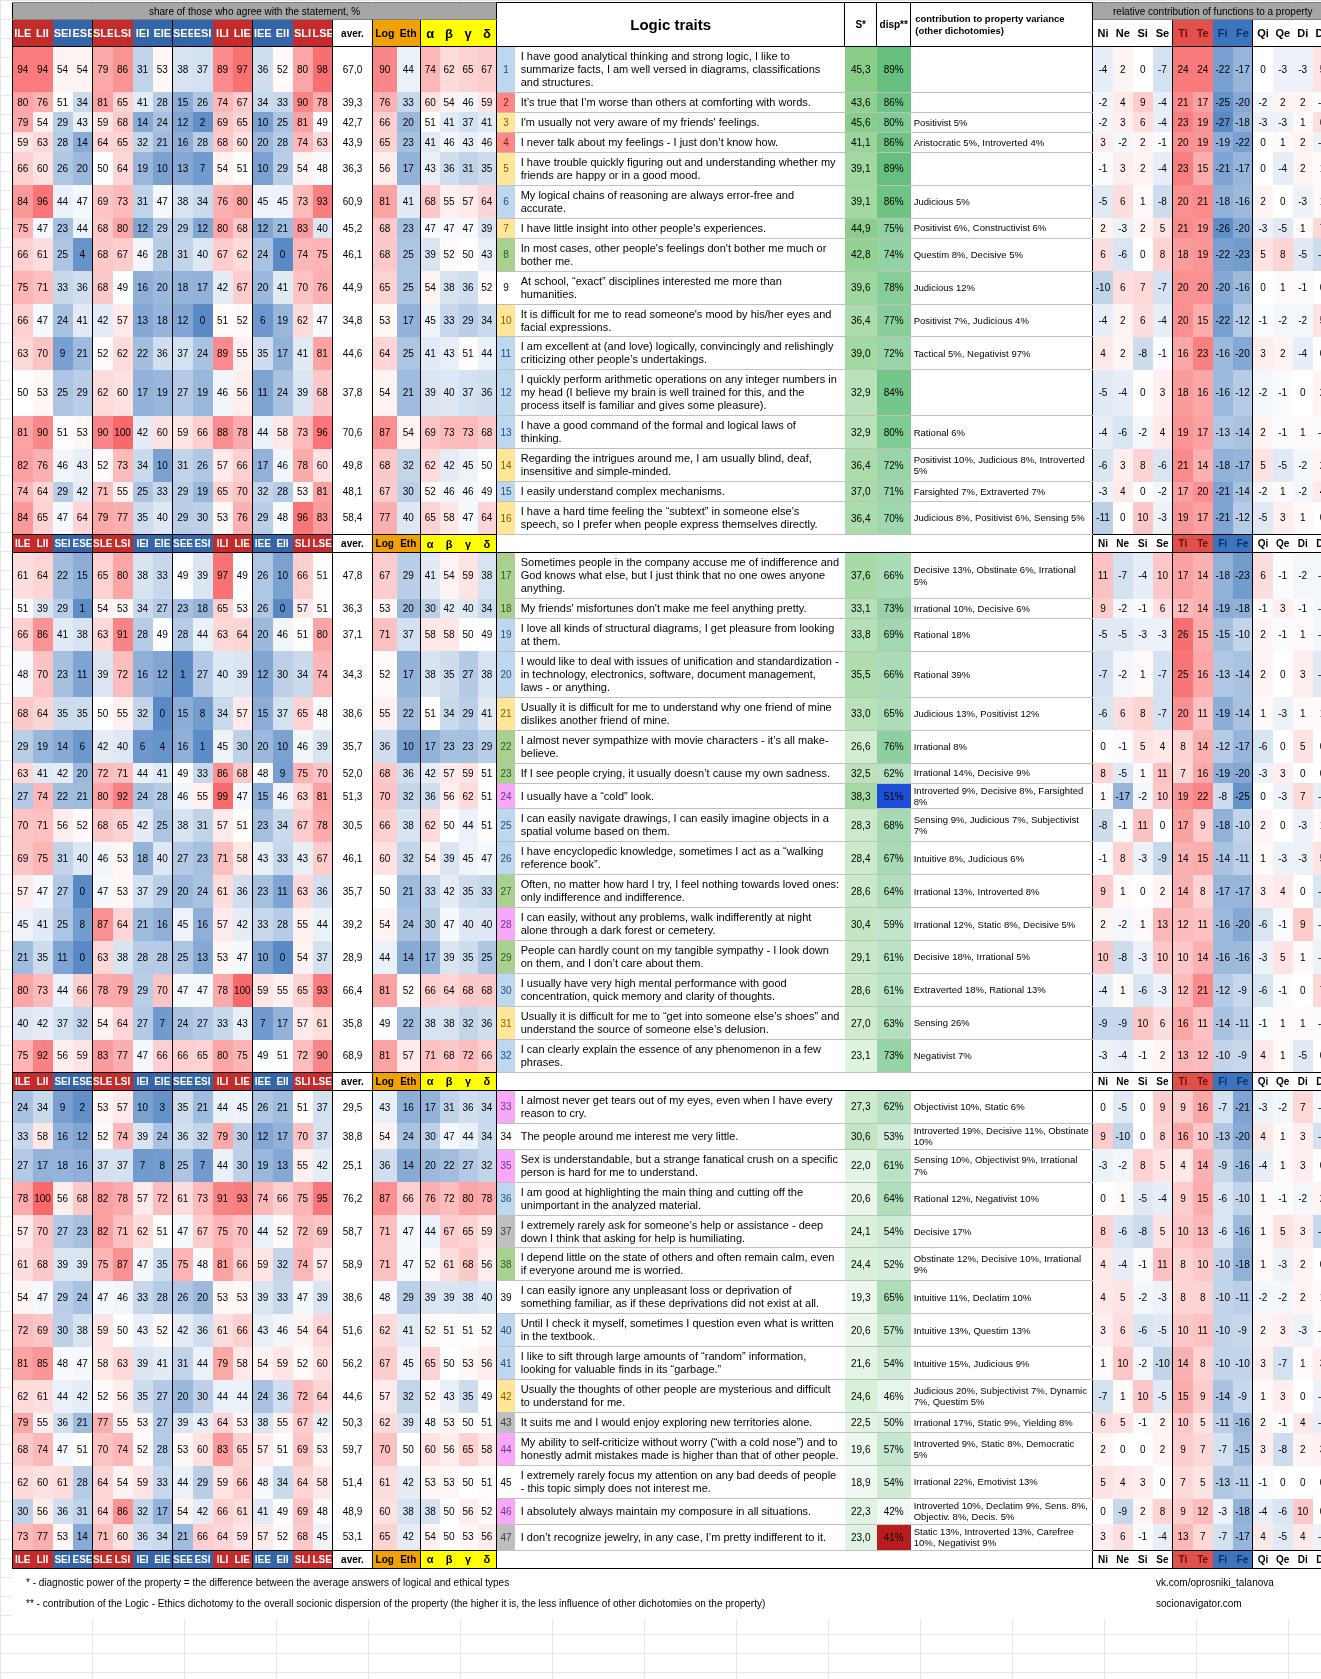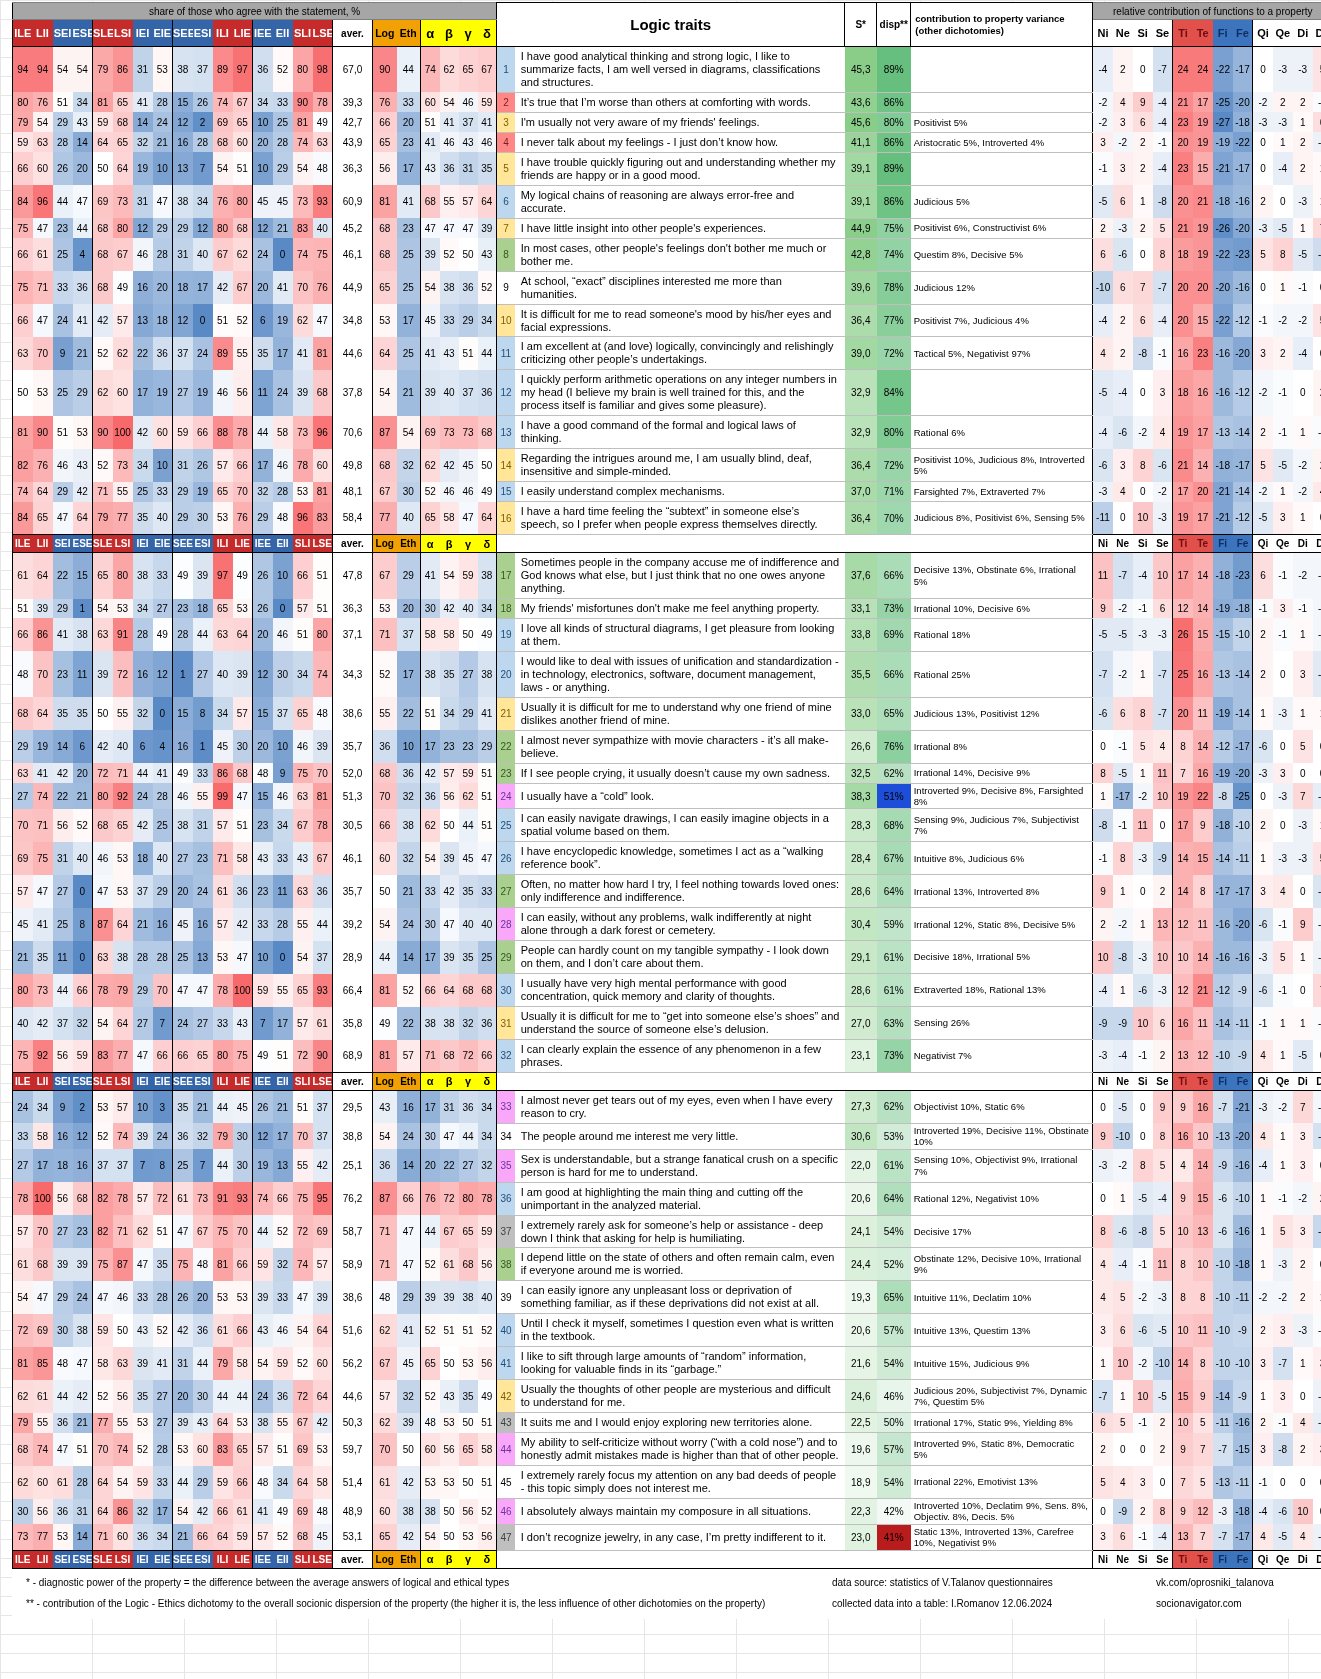--- a/index.html
+++ b/index.html
@@ -916,21 +916,21 @@
           <td class="num" style="background: rgb(254, 234, 234);">57</td>
           <td class="num thR" style="background: rgb(255, 252, 252);">51</td>
           <td class="averCell">36,3</td>
           <td class="num thL" style="background: rgb(255, 246, 246);">53</td>
           <td class="num thR" style="background: rgb(156, 185, 221);">20</td>
           <td class="num" style="background: rgb(189, 208, 232);">30</td>
           <td class="num" style="background: rgb(229, 236, 246);">42</td>
           <td class="num" style="background: rgb(222, 232, 244);">40</td>
           <td class="num thR" style="background: rgb(202, 218, 237);">34</td>
           <td class="chip" style="background: rgb(169, 208, 142); color: rgb(55, 86, 35);">18</td>
-          <td class="stmt">My friends' misfortunes don't make me feel anything property.</td>
+          <td class="stmt">My friends' misfortunes don't make me feel anything pretty.</td>
           <td class="sCell" style="background: rgb(185, 225, 185);">33,1</td>
           <td class="dCell" style="background: rgb(150, 211, 166);">73%</td>
           <td class="vCell">Irrational 10%, Decisive 6%</td>
           <td class="num thL" style="background: rgb(253, 205, 206);">9</td>
           <td class="num" style="background: rgb(243, 246, 251);">-2</td>
           <td class="num" style="background: rgb(249, 251, 253);">-1</td>
           <td class="num thR" style="background: rgb(253, 222, 222);">6</td>
           <td class="num" style="background: rgb(252, 188, 189);">12</td>
           <td class="num" style="background: rgb(251, 177, 178);">14</td>
           <td class="num" style="background: rgb(139, 173, 215);">-19</td>
@@ -1003,21 +1003,21 @@
           <td class="num thL" style="background: rgb(255, 249, 249);">52</td>
           <td class="num thR" style="background: rgb(146, 178, 217);">17</td>
           <td class="num" style="background: rgb(215, 227, 241);">38</td>
           <td class="num" style="background: rgb(206, 220, 238);">35</td>
           <td class="num" style="background: rgb(179, 201, 229);">27</td>
           <td class="num thR" style="background: rgb(215, 227, 241);">38</td>
           <td class="chip" style="background: rgb(189, 215, 238); color: rgb(31, 78, 121);">20</td>
           <td class="stmt">I would like to deal with issues of unification and standardization - in technology, electronics, software, document management, laws - or anything.</td>
           <td class="sCell" style="background: rgb(175, 221, 175);">35,5</td>
           <td class="dCell" style="background: rgb(171, 220, 184);">66%</td>
-          <td class="vCell">Rational 25%</td>
+          <td class="vCell">Rational 39%</td>
           <td class="num thL" style="background: rgb(212, 225, 240);">-7</td>
           <td class="num" style="background: rgb(243, 246, 251);">-2</td>
           <td class="num" style="background: rgb(255, 249, 250);">1</td>
           <td class="num thR" style="background: rgb(212, 225, 240);">-7</td>
           <td class="num" style="background: rgb(249, 116, 118);">25</td>
           <td class="num" style="background: rgb(251, 166, 167);">16</td>
           <td class="num" style="background: rgb(176, 199, 228);">-13</td>
           <td class="num thR" style="background: rgb(169, 194, 225);">-14</td>
           <td class="num" style="background: rgb(254, 244, 244);">2</td>
           <td class="num" style="background: rgb(255, 255, 255);">0</td>
@@ -2234,22 +2234,18 @@
           <th class="fnHdr">Di</th>
           <th class="fnHdr thR">De</th>
         </tr>
       </tbody>
   </table>
   <div id="footnotes">
     <div class="fleft">
       <p>* - diagnostic power of the property = the difference between the average answers of logical and ethical types</p>
       <p>** - contribution of the Logic - Ethics dichotomy to the overall socionic dispersion of the property (the higher it is, the less influence of other dichotomies on the property)</p>
     </div>
-    <div class="fmid">
-      <p>data source: statistics of V.Talanov questionnaires</p>
-      <p>collected data into a table: I.Romanov 12.06.2024</p>
-    </div>
     <div class="fright">
       <p><a class="plain">vk.com/oprosniki_talanova</a></p>
       <p><a class="plain">socionavigator.com</a></p>
     </div>
   </div>
 </div>
 
 </body></html>

